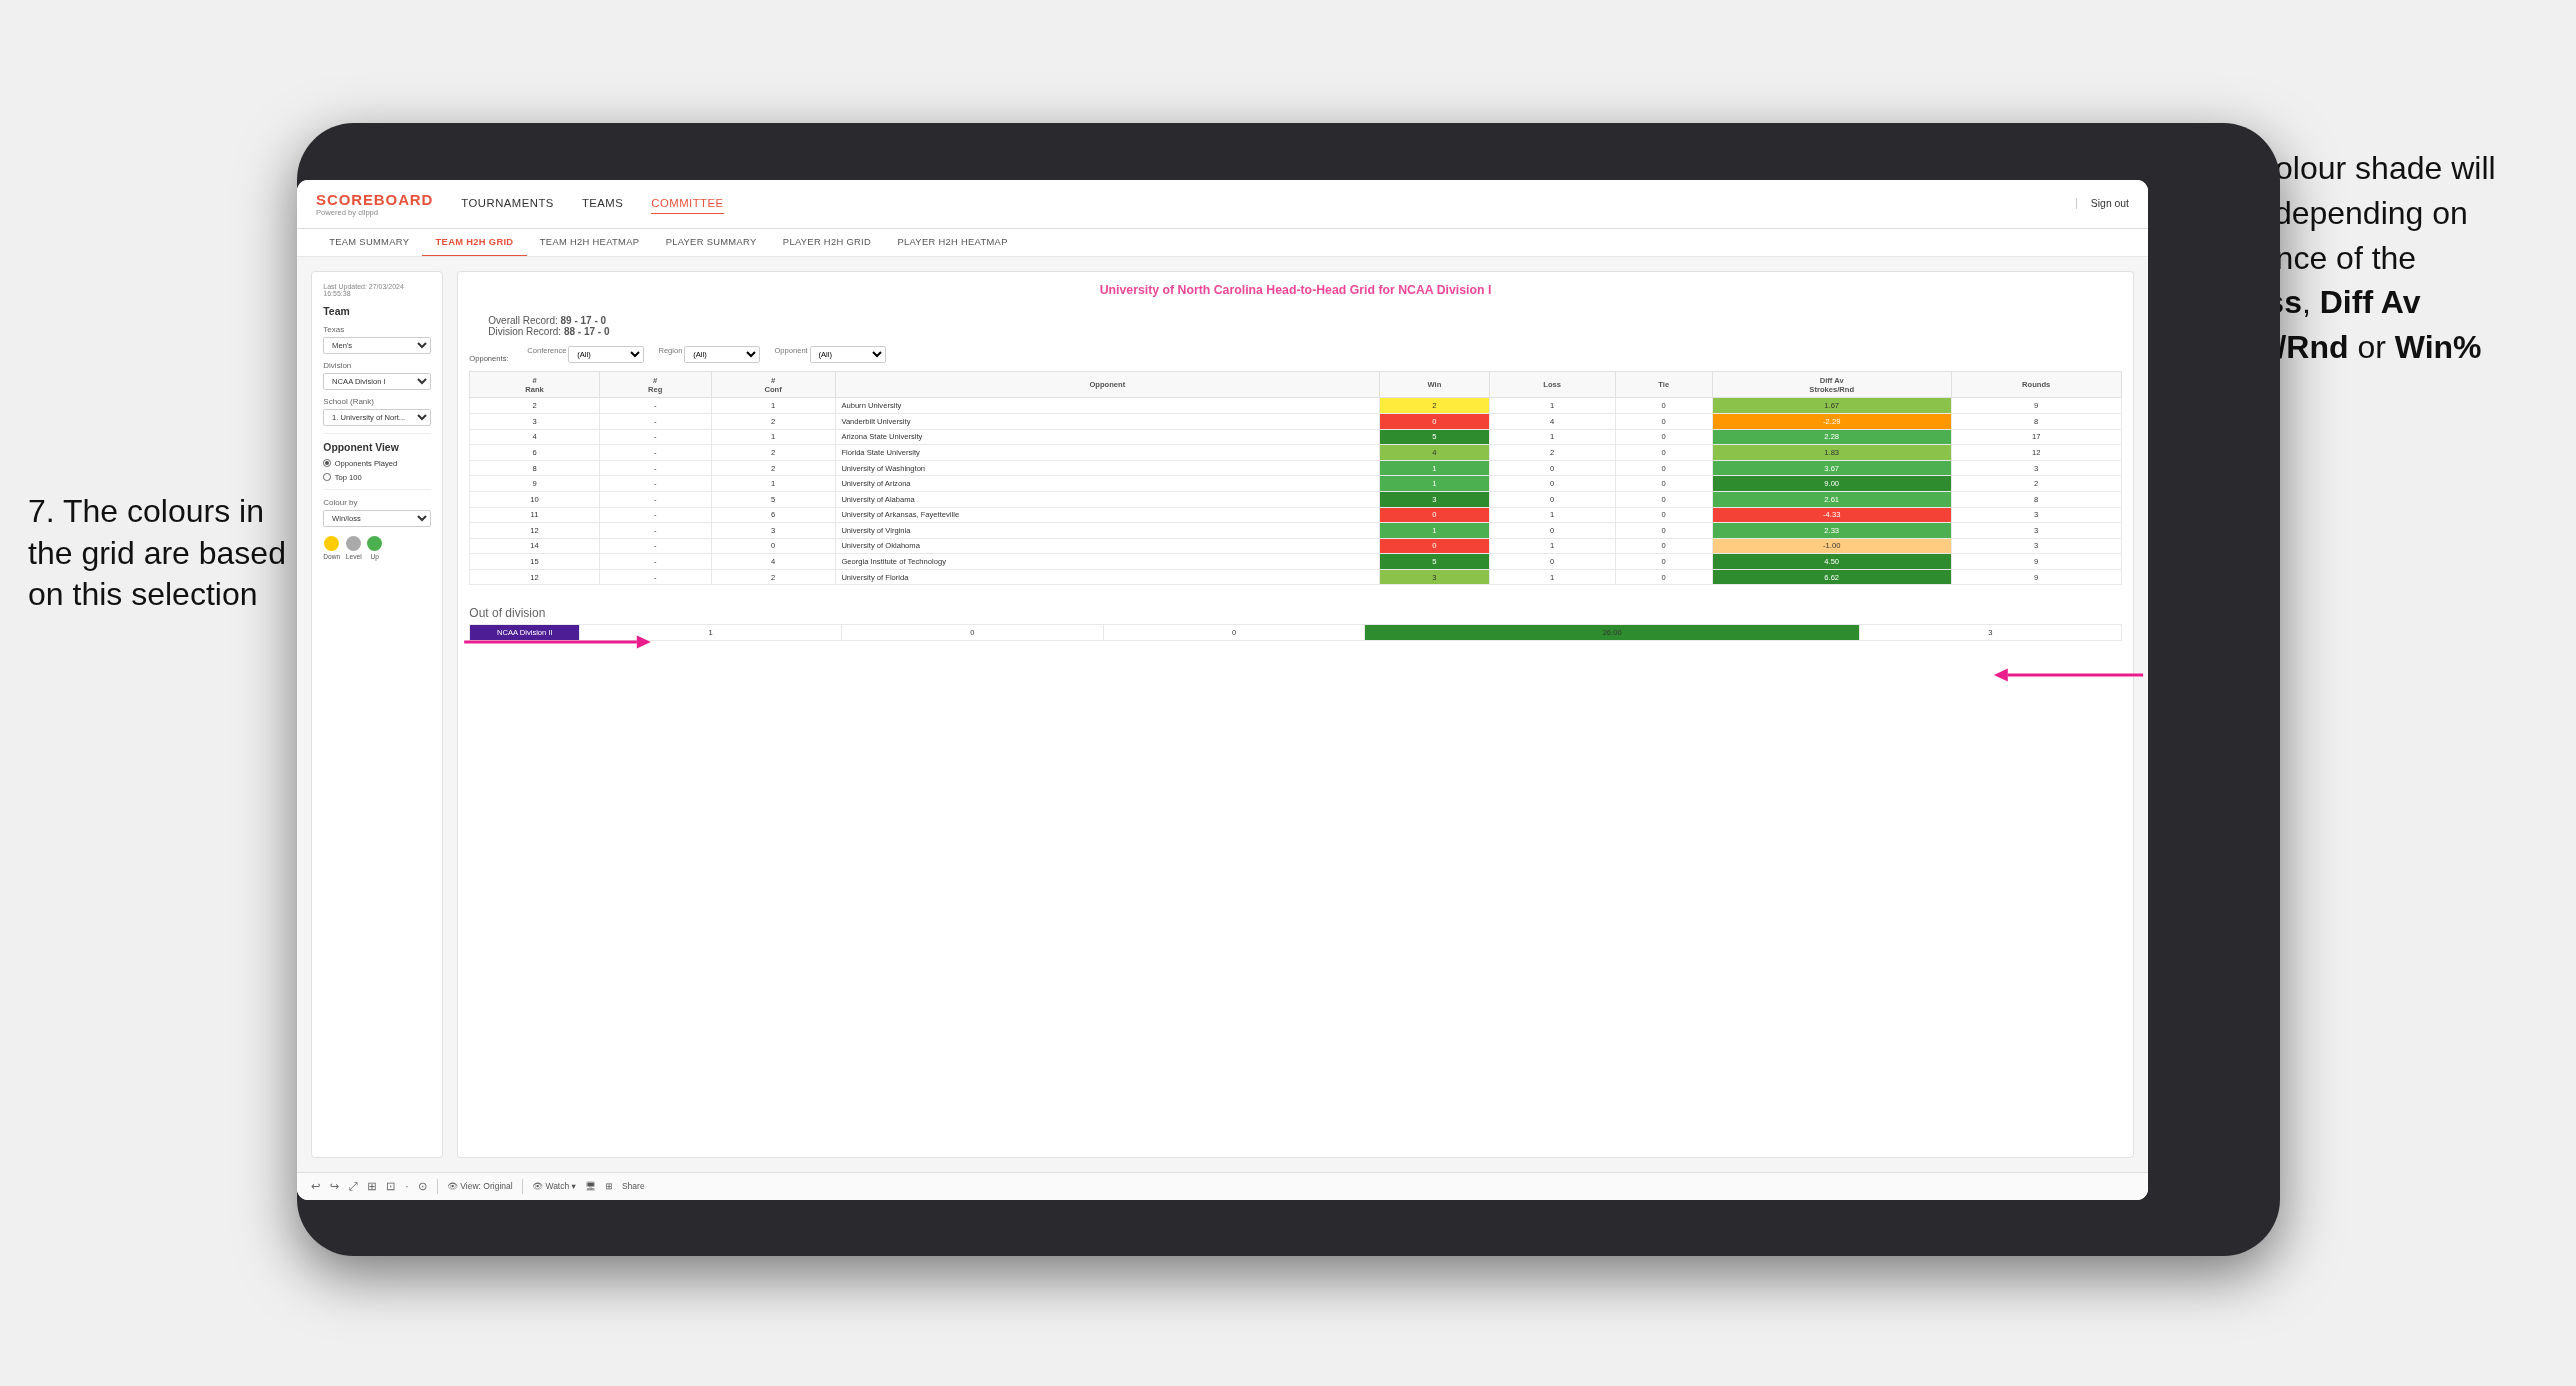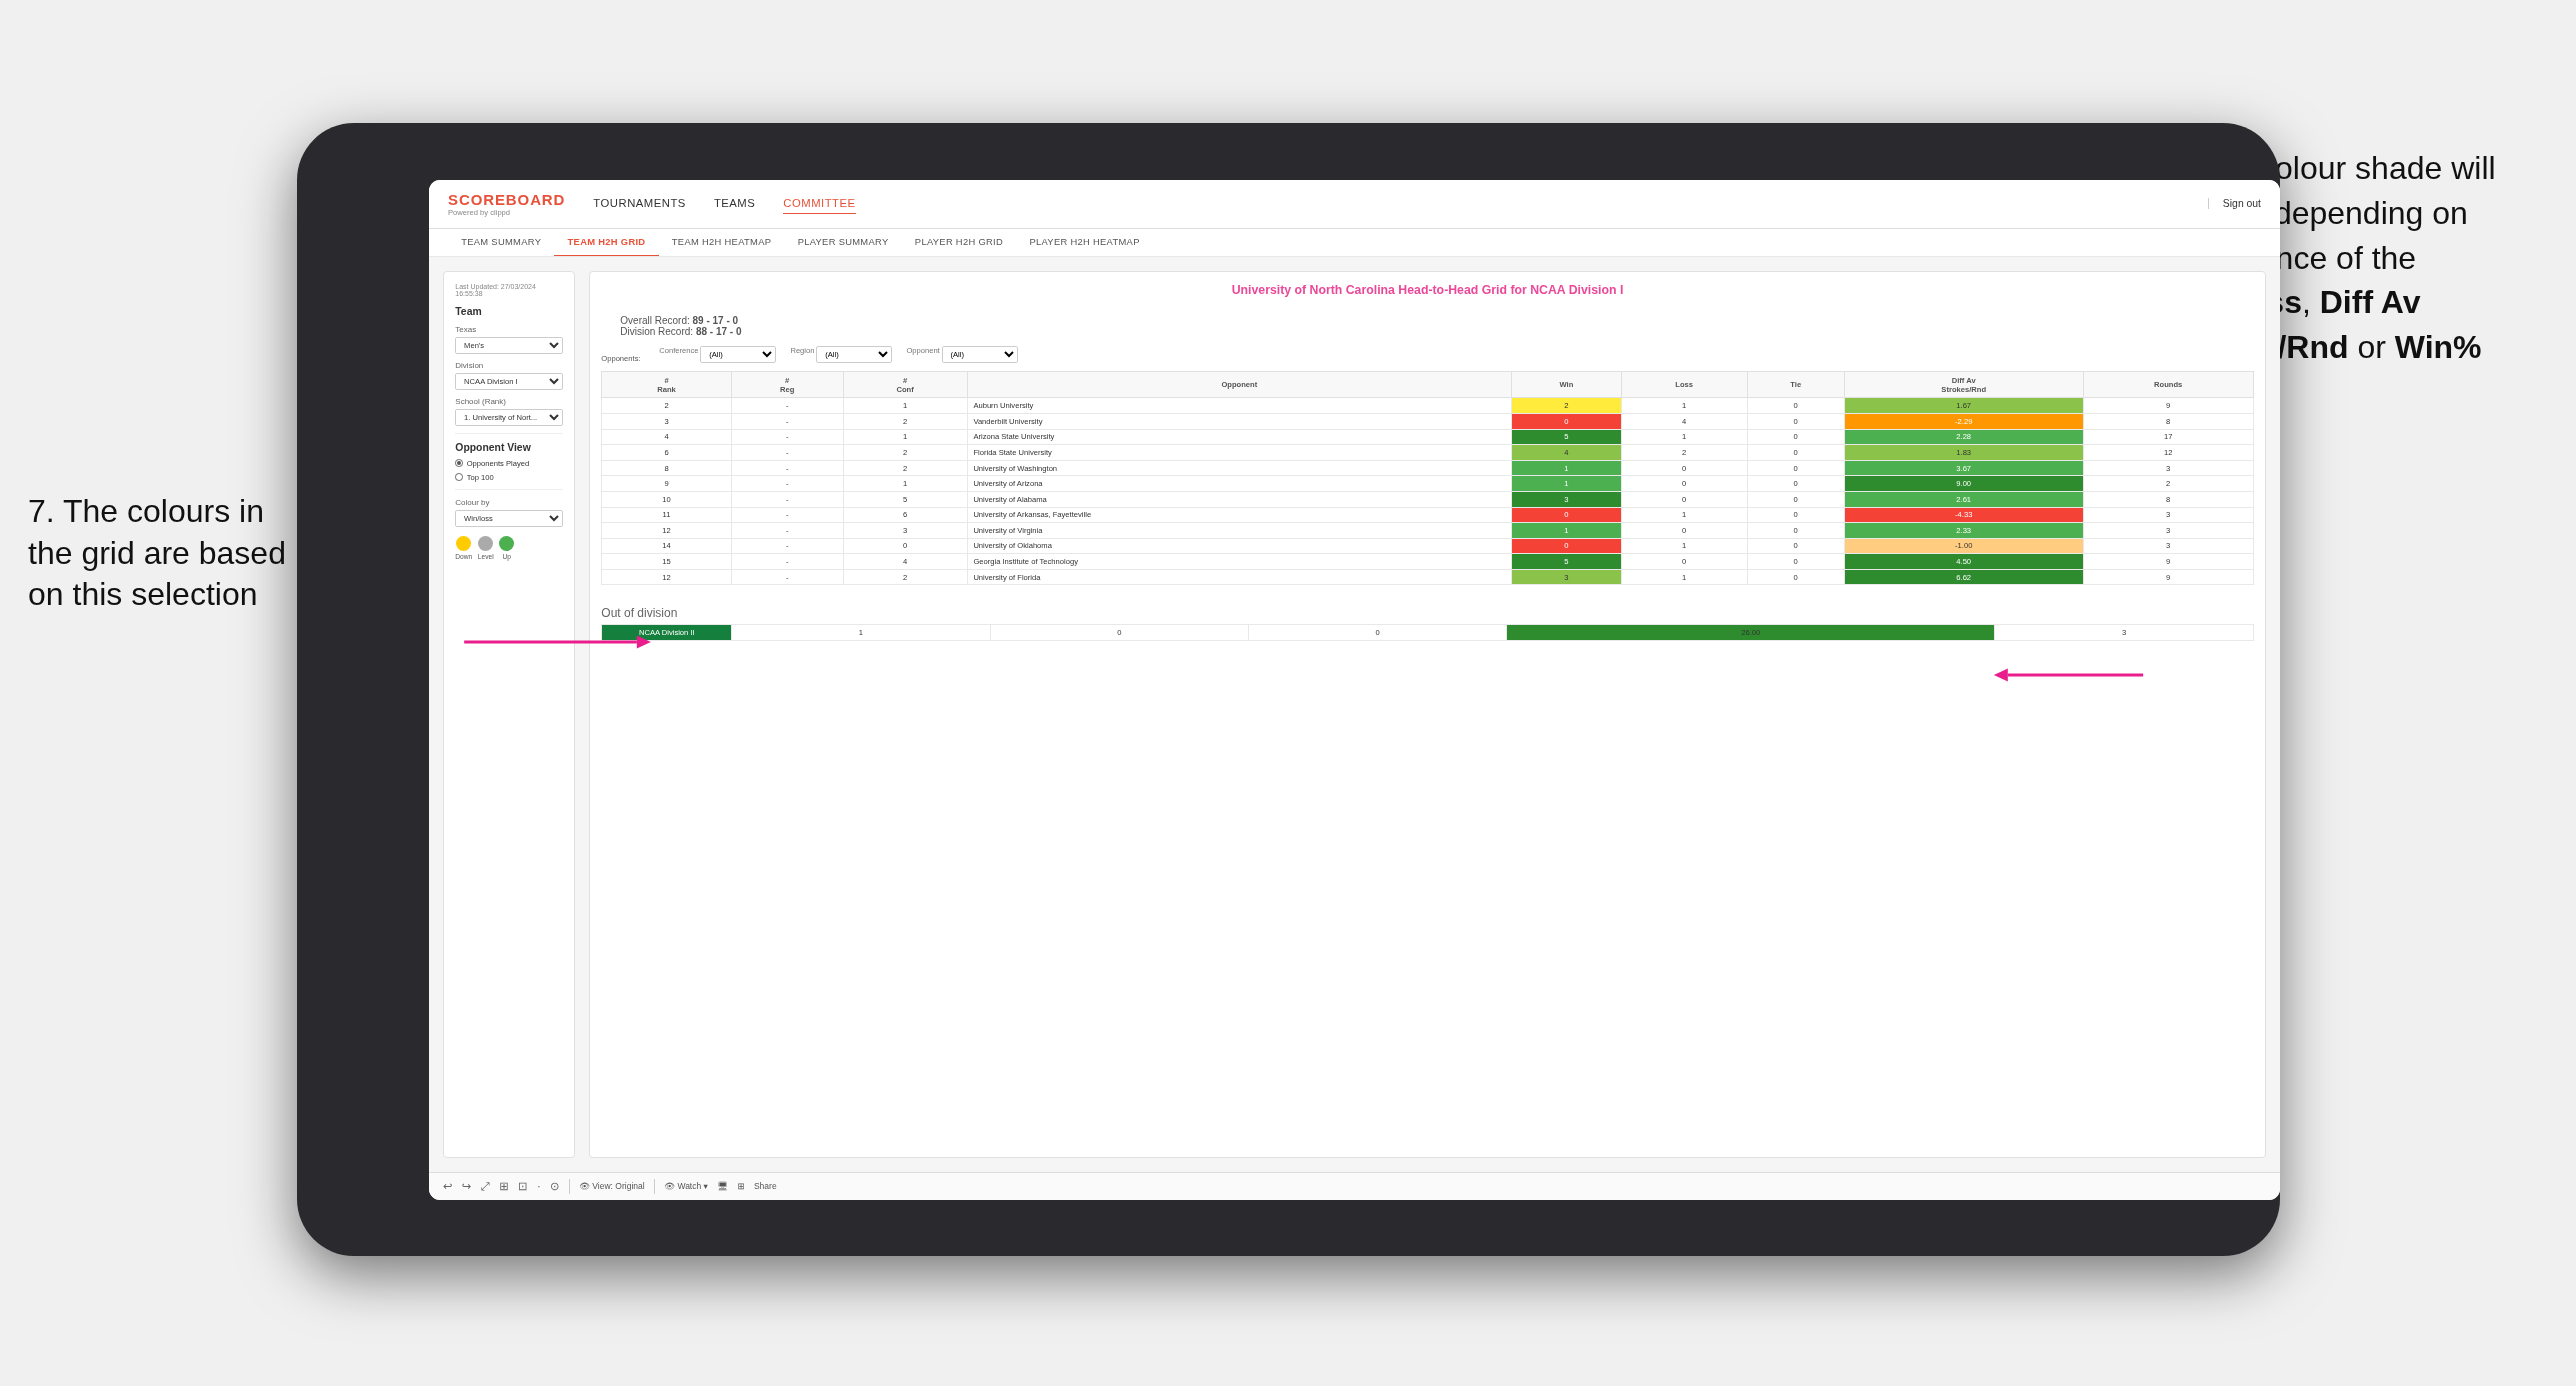--- a/index.html
+++ b/index.html
@@ -44,21 +44,21 @@
       position: absolute;
       left: 297px;
       top: 123px;
       width: 1983px;
       height: 1133px;
       background: #2a2a2e;
       border-radius: 57px;
       box-shadow: 0 19px 57px rgba(0,0,0,0.5);
       display: flex;
       align-items: center;
-      justify-content: flex-end;
+      justify-content: flex-start;
     }
     .tablet-screen {
       width: 1851px;
       height: 1020px;
       background: #fff;
       border-radius: 11.3px;
       overflow: hidden;
       display: flex;
       flex-direction: column;
     }
@@ -644,21 +644,21 @@
     <td style="background:#2e8b2e;color:#fff">6.62</td>
     <td>9</td>
   </tr>
             </tbody>
         </table>
 
         <div class="out-of-division-label">Out of division</div>
         <table class="data-table">
           <tbody>
             <tr>
-              <td style="background:#15803d;color:#fff;width:130px;">NCAA Division II</td>
+              <td style="background:#4c1d95;color:#fff;width:110px;">NCAA Division II</td>
               <td class="cell-neutral">1</td>
               <td class="cell-neutral">0</td>
               <td class="cell-neutral">0</td>
               <td class="cell-green-dark">26.00</td>
               <td class="cell-neutral">3</td>
             </tr>
           </tbody>
         </table>
       </div>
     </div>

